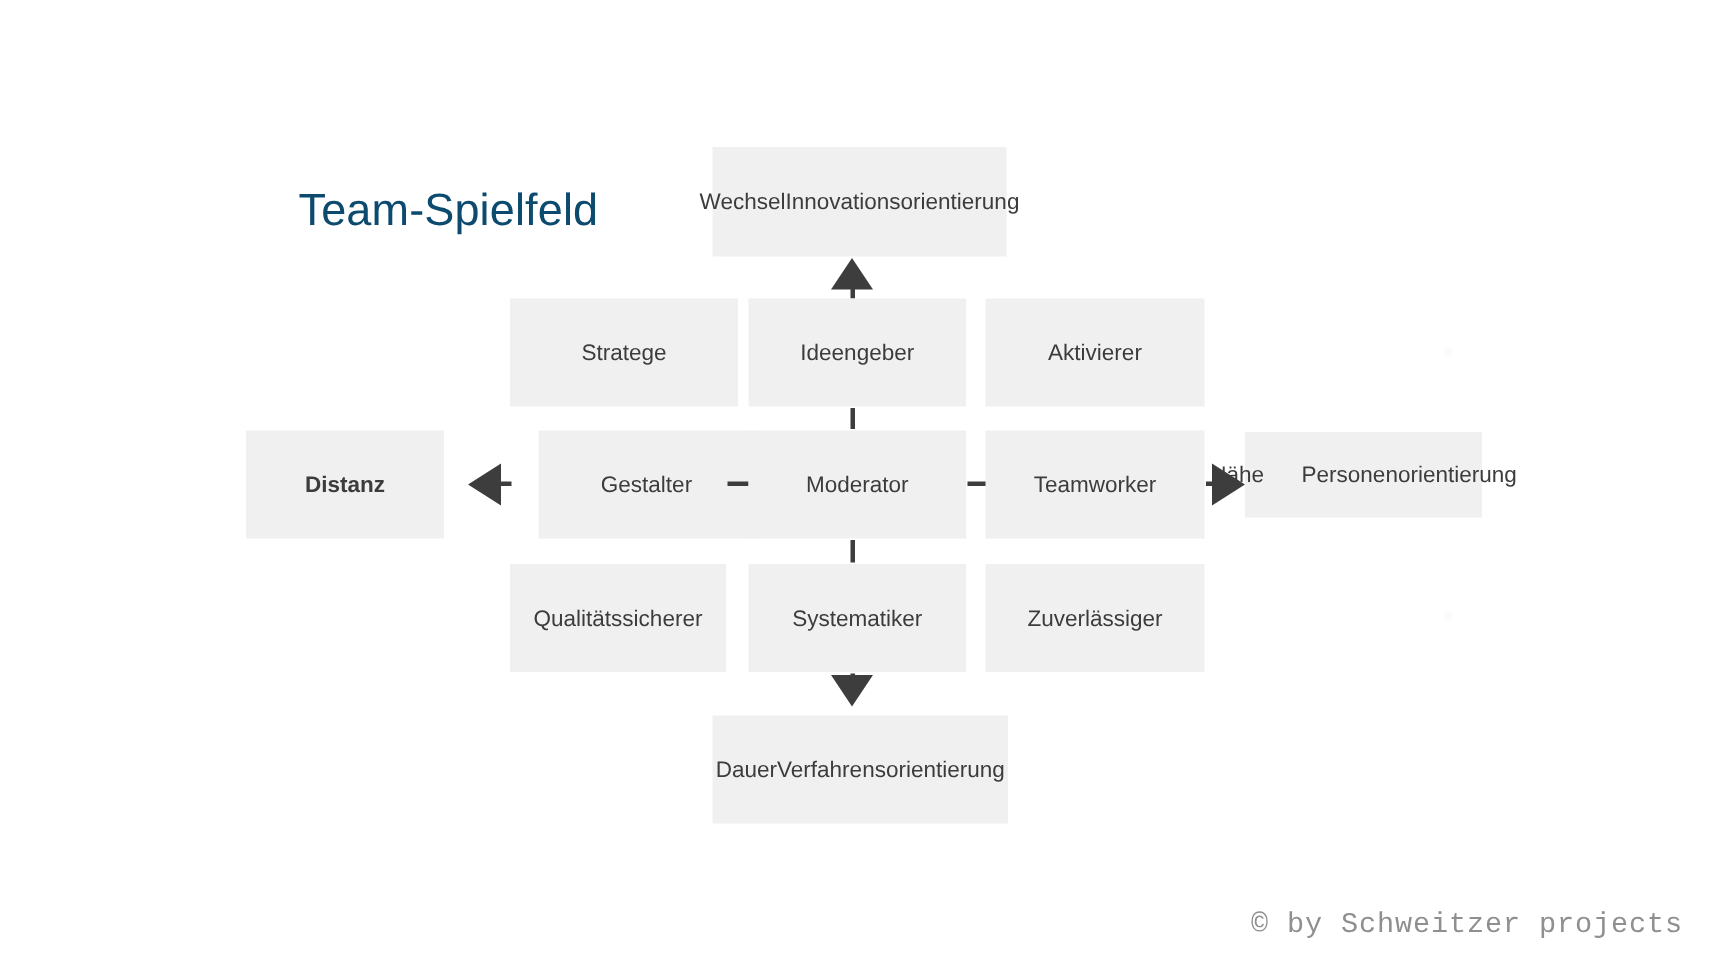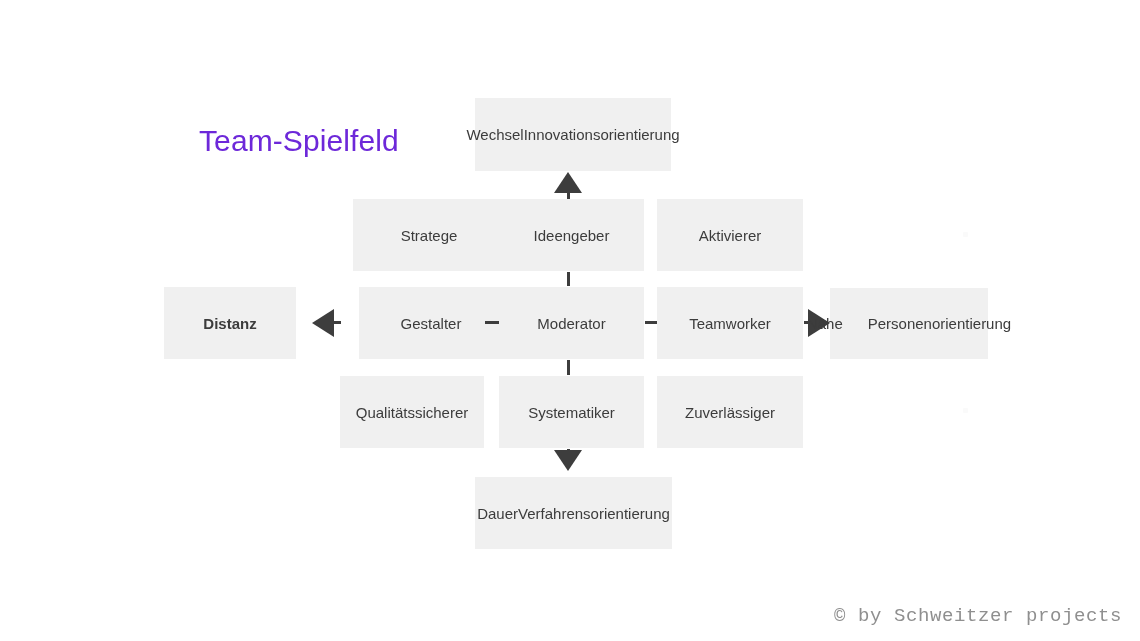--- a/index.html
+++ b/index.html
@@ -15,21 +15,21 @@
     width: 1140px;
     height: 641px;
     background: #ffffff;
     overflow: hidden;
   }
   .title {
     position: absolute;
     left: 199px;
     top: 124px;
     font-size: 30px;
-    color: #6d28d9;
+    color: #0c4a6e;
     letter-spacing: 0.1px;
     white-space: nowrap;
   }
   .box {
     position: absolute;
     background: #f0f0f0;
     display: flex;
     flex-direction: row;
     align-items: center;
     justify-content: center;
@@ -103,21 +103,21 @@
   <div class="title">Team-Spielfeld</div>
 
   <div class="box axis-box" style="left:475px; top:98px; width:196px; height:73px;">
     <span>Wechsel</span>
     <span class="line2">Innovationsorientierung</span>
   </div>
 
   <div class="connector-v" style="left:567px; top:188px; height:11px;"></div>
   <div class="arrow arrow-up" style="left:554px; top:172px;"></div>
 
-  <div class="box" style="left:353px; top:199px; width:152px; height:72px;">
+  <div class="box" style="left:340px; top:199px; width:152px; height:72px;">
     <span>Stratege</span>
   </div>
   <div class="box" style="left:499px; top:199px; width:145px; height:72px;">
     <span>Ideengeber</span>
   </div>
   <div class="box" style="left:657px; top:199px; width:146px; height:72px;">
     <span>Aktivierer</span>
   </div>
 
   <div class="connector-v" style="left:567px; top:272px; height:14px;"></div>
@@ -141,21 +141,21 @@
 
   <div class="connector-h" style="left:645px; top:321px; width:13px;"></div>
 
   <div class="box" style="left:657px; top:287px; width:146px; height:72px;">
     <span>Teamworker</span>
   </div>
 
   <div class="connector-h" style="left:804px; top:321px; width:10px;"></div>
   <div class="arrow arrow-right" style="left:808px; top:309px;"></div>
 
-  <div class="box axis-box" style="left:830px; top:288px; width:158px; height:71px;gap:25px;">
+  <div class="box axis-box" style="left:830px; top:288px; width:158px; height:57px;gap:25px;">
     <span>Nähe</span>
     <span class="line2">Personenorientierung</span>
   </div>
 
   <div class="connector-v" style="left:567px; top:360px; height:15px;"></div>
 
   <div class="box" style="left:340px; top:376px; width:144px; height:72px;">
     <span>Qualitätssicherer</span>
   </div>
   <div class="box" style="left:499px; top:376px; width:145px; height:72px;">

